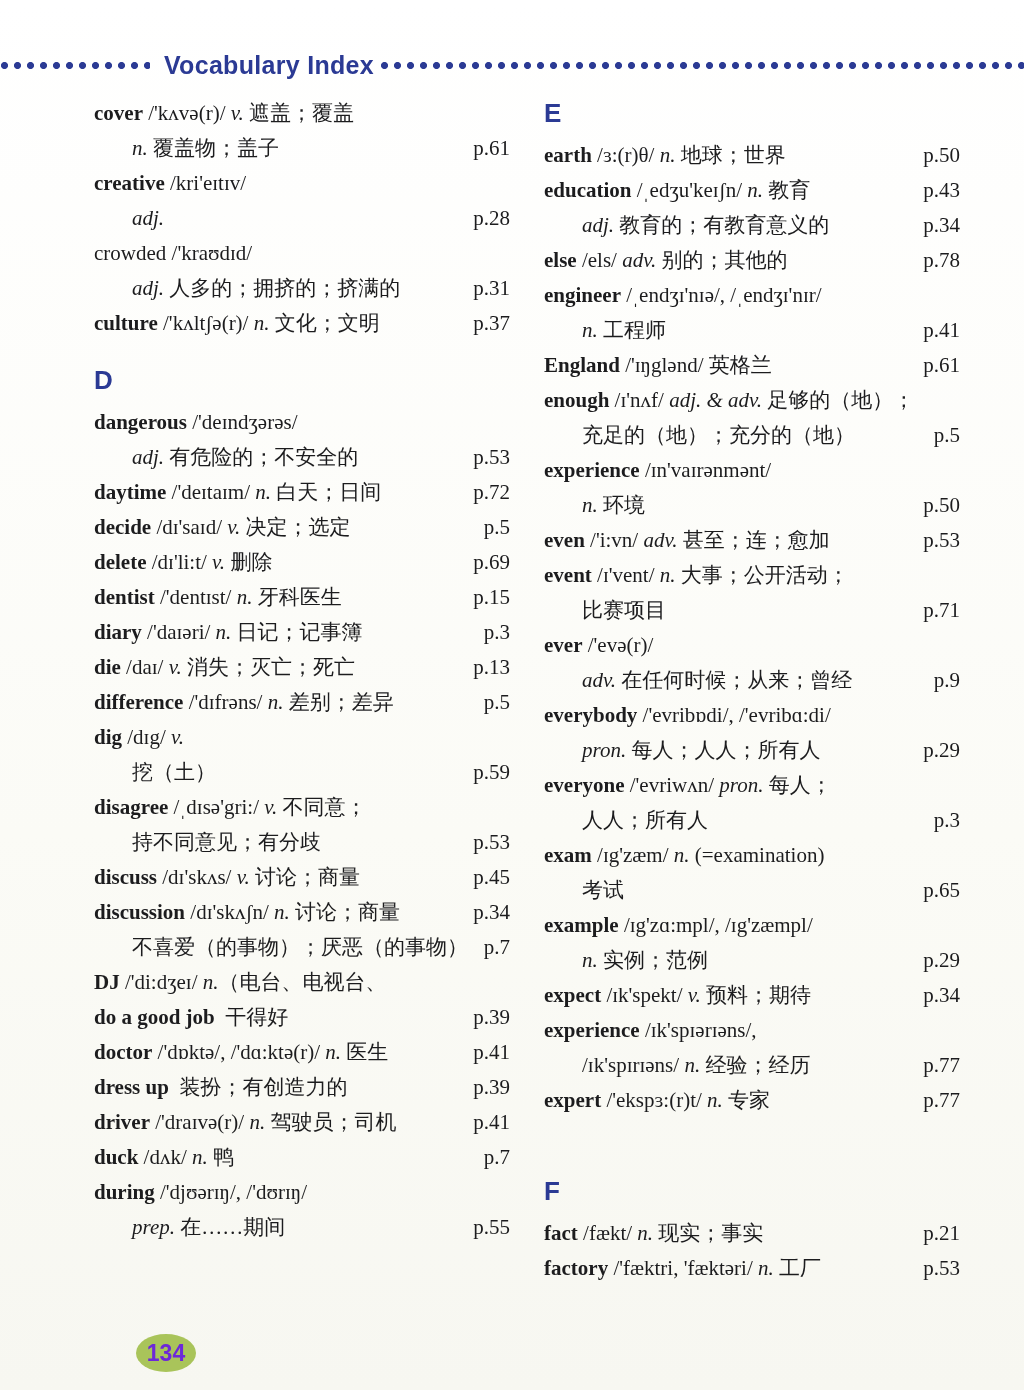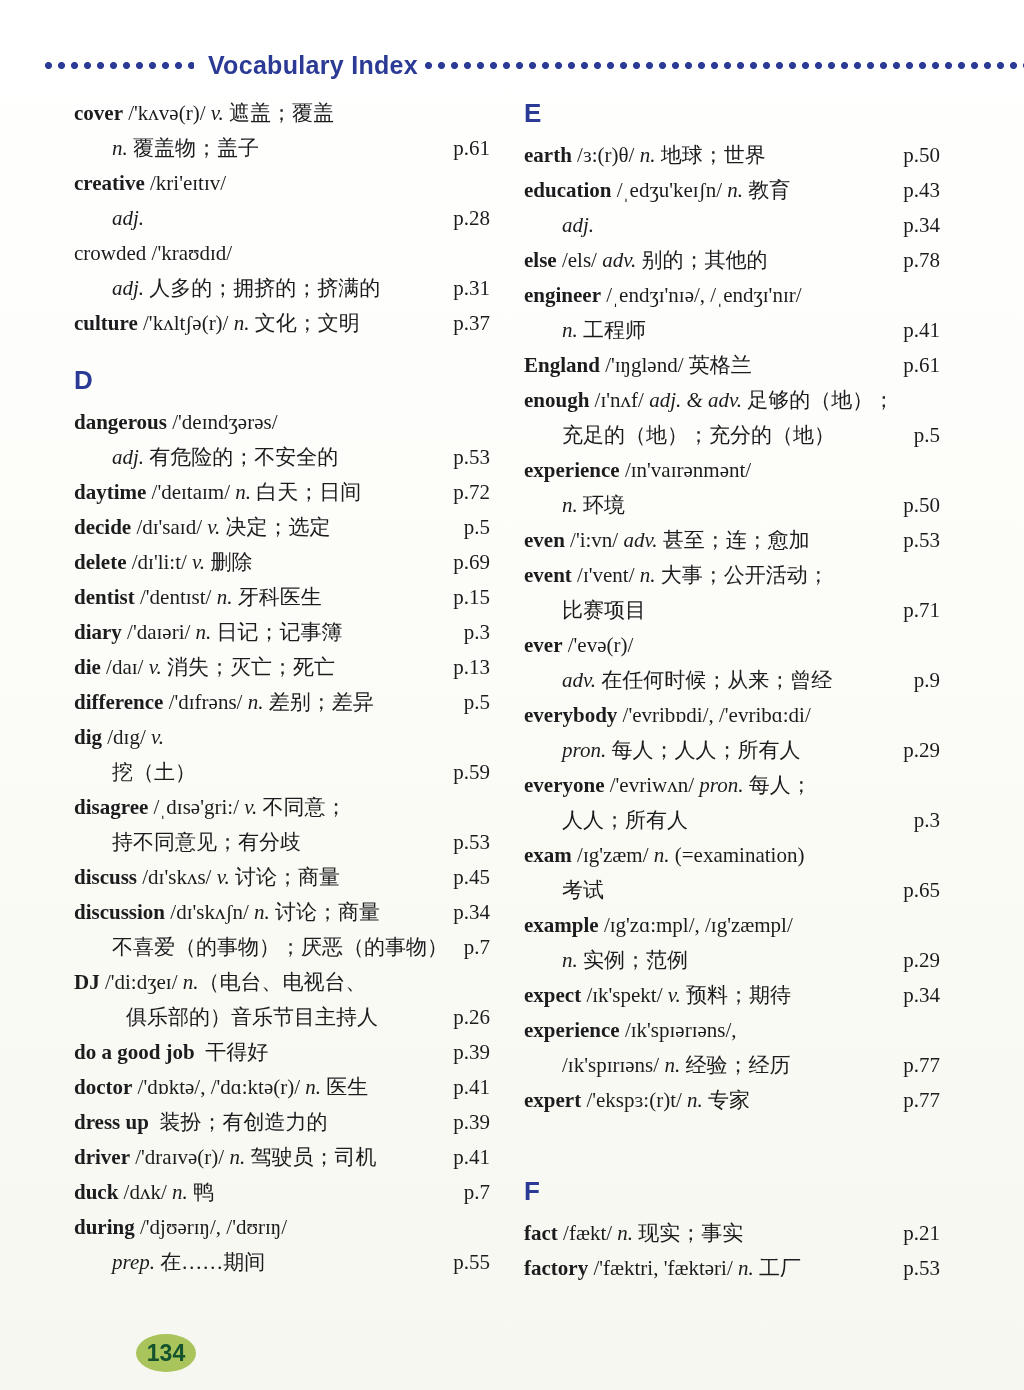--- a/index.html
+++ b/index.html
@@ -9,35 +9,35 @@
     background:#fbfbf8;
     font-family:"Liberation Serif","DejaVu Serif",serif;
     color:var(--ink);
   }
   .page {
     position:relative; width:1024px; height:1390px; overflow:hidden;
     background:linear-gradient(180deg,#ffffff 0%,#fbfbf6 60%,#f7f7f1 100%);
   }
   .header {
     position:absolute; top:50px; left:0; right:0; height:30px;
-    display:flex; align-items:center;padding-left:44px;
+    display:flex; align-items:center;
   }
   .dots {
     height:9px;
     background-image:radial-gradient(circle at 4.5px 4.5px, var(--navy) 3.1px, rgba(0,0,0,0) 3.9px);
     background-size:13px 9px; background-repeat:repeat-x;
   }
   .dots-left { width:150px; }
   .dots-right { flex:1; }
   .title {
     font-family:"Liberation Sans","DejaVu Sans",sans-serif;
     font-weight:bold; font-size:25px; color:var(--navy);
     padding:0 6px 0 14px; letter-spacing:.3px; white-space:nowrap;
   }
-  .col { position:absolute; top:96px; width:416px; }
+  .col { position:absolute; top:96px; width:416px;margin-left:20px; }
   .col-left  { left:74px; }
   .col-right { left:524px; }
   .letter {
     font-family:"Liberation Sans","DejaVu Sans",sans-serif;
     font-weight:700; font-size:26px; color:var(--navy);
     height:34px; line-height:34px; margin:22px 0 8px 0;
   }
   .letter:first-child { margin-top:0; }
   .letter.gap { margin-top:56px; }
   .line {
@@ -47,21 +47,21 @@
   .seg { white-space:pre; }
   .seg.b { font-weight:700; }
   .seg.i { font-style:italic; }
   .page-ref { margin-left:auto; padding-left:8px; white-space:pre; }
   .ind-1 { padding-left:38px; }
   .ind-2 { padding-left:52px; }
   .badge {
     position:absolute; left:136px; top:1334px; width:60px; height:38px;
     background:#a9c45a; border-radius:50%;
     display:flex; align-items:center; justify-content:center;
-    color:#14532d; font-family:"Liberation Sans","DejaVu Sans",sans-serif;
+    color:#6d28d9; font-family:"Liberation Sans","DejaVu Sans",sans-serif;
     font-weight:bold; font-size:23px;
   }
 </style>
 </head>
 <body>
 
 <div class="page">
 
   <div class="header">
     <div class="dots dots-left"></div>
@@ -199,24 +199,20 @@
       <div class="line ind-1">
         <span class="seg n">不喜爱（的事物）；厌恶（的事物）</span>
         <span class="page-ref">p.7</span>
       </div>
       <div class="line ind-0">
         <span class="seg b">DJ</span>
         <span class="seg n"> /'di:dʒeɪ/ </span>
         <span class="seg i">n.</span>
         <span class="seg n">（电台、电视台、</span>
       </div>
-      <div class="line ind-2">
-        <span class="seg n">俱乐部的）音乐节目主持人</span>
-        <span class="page-ref">p.26</span>
-      </div>
       <div class="line ind-0">
         <span class="seg b">do a good job</span>
         <span class="seg n">  干得好</span>
         <span class="page-ref">p.39</span>
       </div>
       <div class="line ind-0">
         <span class="seg b">doctor</span>
         <span class="seg n"> /'dɒktə/, /'dɑ:ktə(r)/ </span>
         <span class="seg i">n.</span>
         <span class="seg n"> 医生</span>
@@ -262,20 +258,21 @@
       </div>
       <div class="line ind-0">
         <span class="seg b">education</span>
         <span class="seg n"> /ˌedʒu'keɪʃn/ </span>
         <span class="seg i">n.</span>
         <span class="seg n"> 教育</span>
         <span class="page-ref">p.43</span>
       </div>
       <div class="line ind-1">
         <span class="seg i">adj.</span>
+        <span class="seg n"> 教育的；有教育意义的</span>
         <span class="page-ref">p.34</span>
       </div>
       <div class="line ind-0">
         <span class="seg b">else</span>
         <span class="seg n"> /els/ </span>
         <span class="seg i">adv.</span>
         <span class="seg n"> 别的；其他的</span>
         <span class="page-ref">p.78</span>
       </div>
       <div class="line ind-0">

